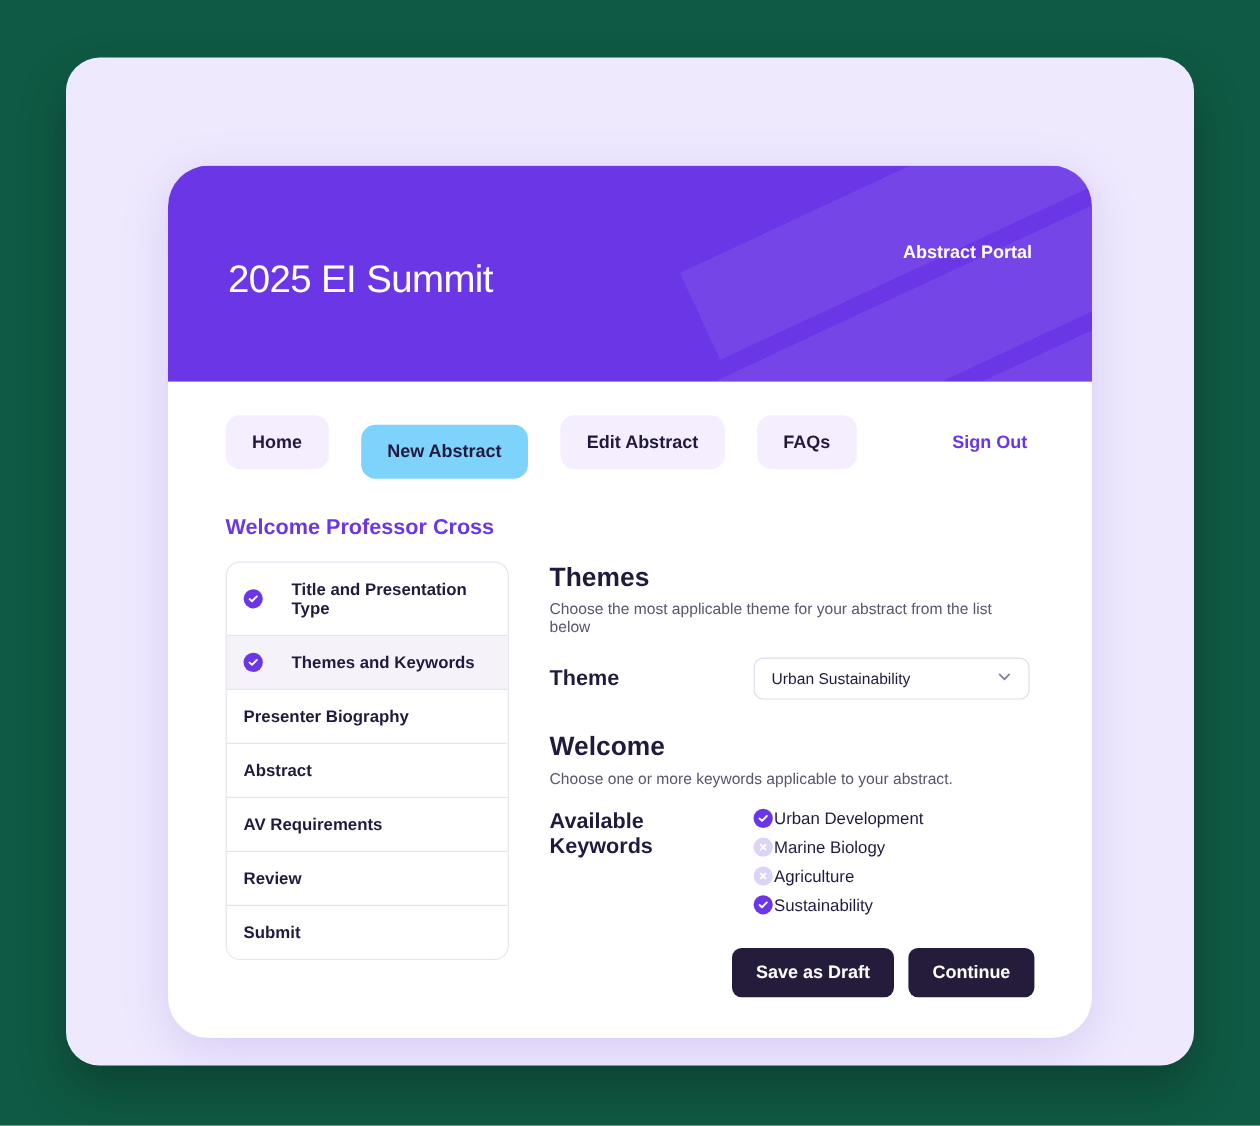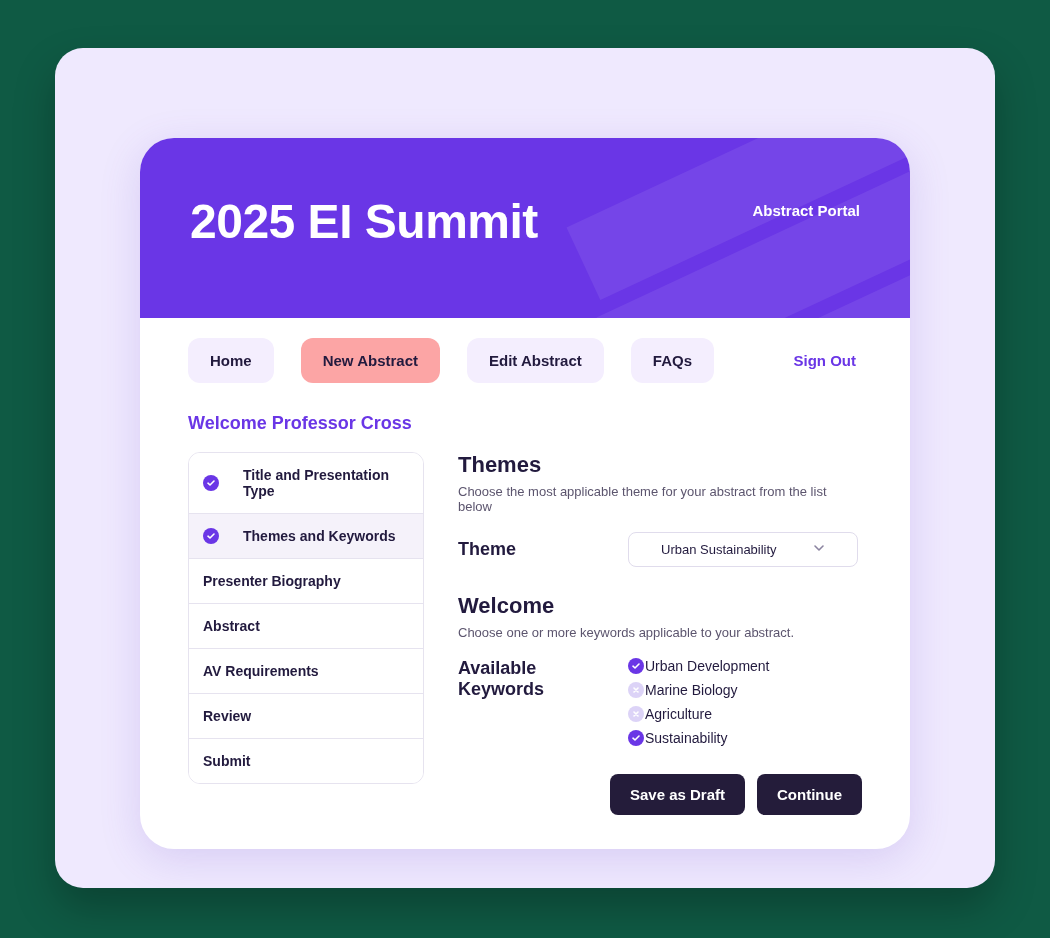--- a/index.html
+++ b/index.html
@@ -46,24 +46,24 @@
   .banner .stripe {
     position: absolute;
     width: 500px; height: 80px;
     background: rgba(255,255,255,0.08);
     transform: rotate(-25deg);
   }
   .banner .stripe.s1 { right: -150px; top: -20px; }
   .banner .stripe.s2 { right: -180px; top: 70px; }
   .banner .stripe.s3 { right: -210px; top: 160px; }
   .banner h1 {
-    font-size: 48px;
-    font-weight: 700;
+    font-size: 32px;
+    font-weight: 400;
     letter-spacing: -0.5px;
-    position: relative; z-index: 2;
+    position: relative; z-index: 2; margin-top: 20px;
   }
   .banner .subtitle {
     font-size: 15px;
     font-weight: 700;
     position: relative; z-index:2;
     margin-top: 8px;
   }
   
   .nav {
     display: flex;
@@ -73,21 +73,21 @@
   }
   .nav-tab {
     background: #f4eefe;
     color: #221a3e;
     font-weight: 600;
     font-size: 15px;
     padding: 14px 22px;
     border-radius: 12px;
     cursor: pointer;
   }
-  .nav-tab.active { background: #fca5a5; }
+  .nav-tab.active { background: #7dd3fc; margin-top: 16px; }
   .nav-signout {
     margin-left: auto;
     color: #6a36e6;
     font-weight: 700;
     font-size: 15px;
     cursor: pointer;
     padding-right: 6px;
   }
   
   .welcome {
@@ -155,21 +155,21 @@
     font-size: 18px;
     font-weight: 700;
     width: 150px;
     flex-shrink: 0;
   }
   .select {
     flex:1;
     max-width: 230px;
     border: 1px solid #e0dcec;
     border-radius: 8px;
-    padding: 9px 32px;
+    padding: 9px 14px;
     font-size: 13px;
     color: #221a3e;
     display: flex;
     justify-content: space-between;
     align-items: flex-end;
     cursor: pointer;
     background:#fff;
   }
   .select .chev { color:#8b84a0; }
   .kw-list {

